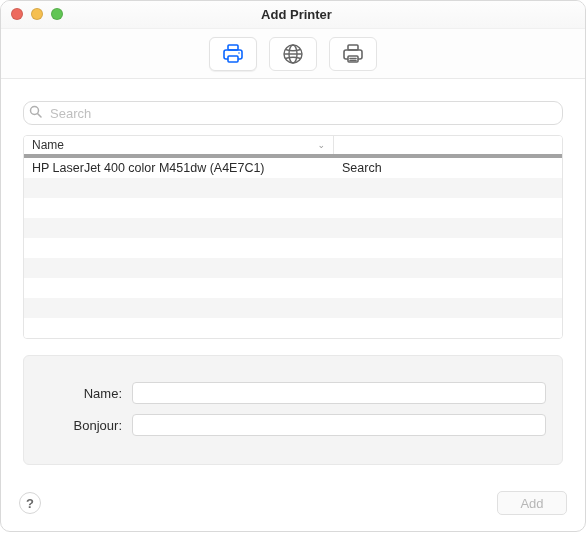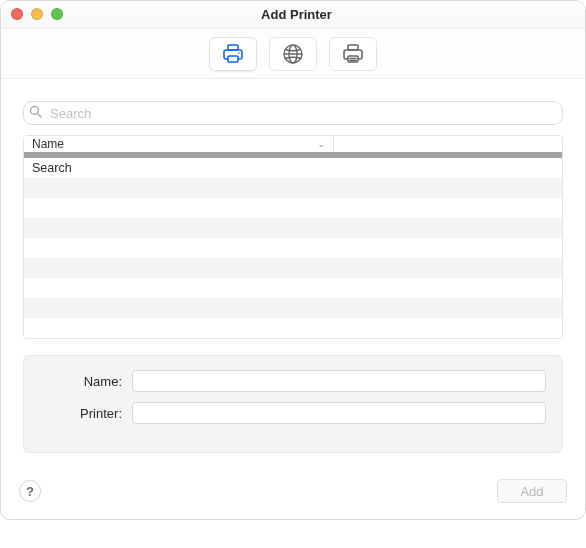--- a/index.html
+++ b/index.html
@@ -104,21 +104,21 @@
   
   .printer-table {
     margin-top: 10px;
     border: 1px solid #e5e5e5;
     border-radius: 4px;
     overflow: hidden;
   }
   .thead {
     display: flex;
     background: #fff;
-    border-bottom: 6px solid #a3a3a3;
+    border-bottom: 4px solid #a3a3a3;
     height: 22px;
     font-size: 12px;
     color: #333;
   }
   .th {
     display: flex; align-items: center;
     padding: 0 8px;
     border-right: 1px solid #e5e5e5;
     position: relative;
   }
@@ -143,21 +143,21 @@
   .td.name-col { flex: 0 0 310px; }
   .td.kind-col { flex: 0 0 110px; }
   .td.extra-col { flex: 1; }
 
   
   .form-panel {
     margin-top: 16px;
     background: #f4f4f4;
     border: 1px solid #e8e8e8;
     border-radius: 6px;
-    padding: 4px 16px 18px 16px;
+    padding: 16px 16px 18px 16px;
   }
   .form-row {
     display: flex;
     align-items: center;
     margin: 10px 0;
   }
   .form-label {
     width: 82px;
     text-align: right;
     margin-right: 10px;
@@ -286,20 +286,21 @@
     <div class="printer-table">
       <div class="thead">
         <div class="th name-col">
           <span>Name</span>
           <span class="sort-caret">⌄</span>
         </div>
         <div class="th extra-col"></div>
       </div>
       <div class="tbody" id="tbody">
           <div class="row">
+            <div class="td name-col">HP LaserJet 400 color M451dw (A4E7C1)</div>
             <div class="td kind-col">Search</div>
             <div class="td extra-col"></div>
           </div>
           <div class="row">
             <div class="td name-col"></div>
             <div class="td kind-col"></div>
             <div class="td extra-col"></div>
           </div>
           <div class="row">
             <div class="td name-col"></div>
@@ -338,21 +339,21 @@
           </div>
         </div>
     </div>
 
     <div class="form-panel">
       <div class="form-row">
         <div class="form-label">Name:</div>
         <input class="text-input" type="text" value="" style="">
       </div>
       <div class="form-row">
-        <div class="form-label">Printer:</div>
+        <div class="form-label">Bonjour:</div>
         <input class="text-input" type="text" value="" style="">
       </div>
     </div>
 
   </div>
 
   <div class="footer">
     <div class="help-btn">
       <span>?</span>
     </div>

